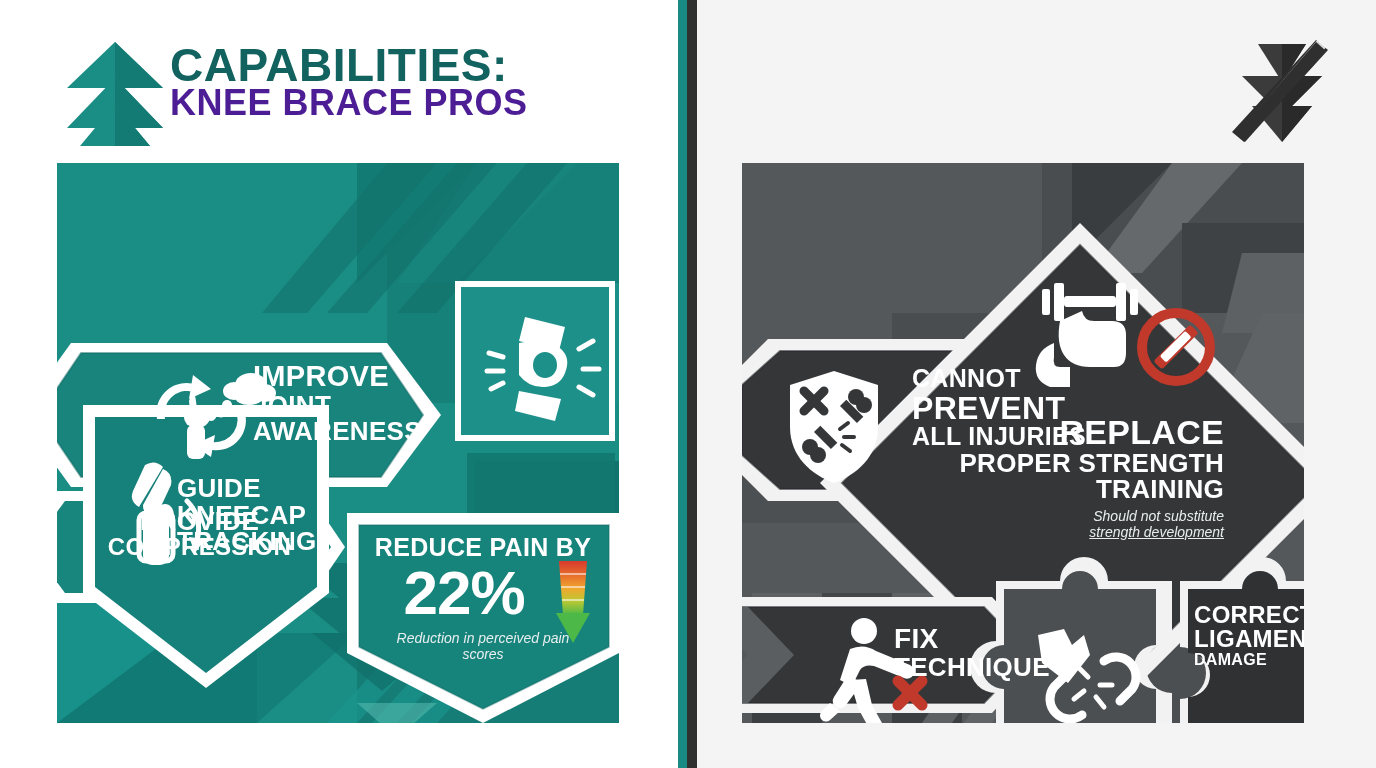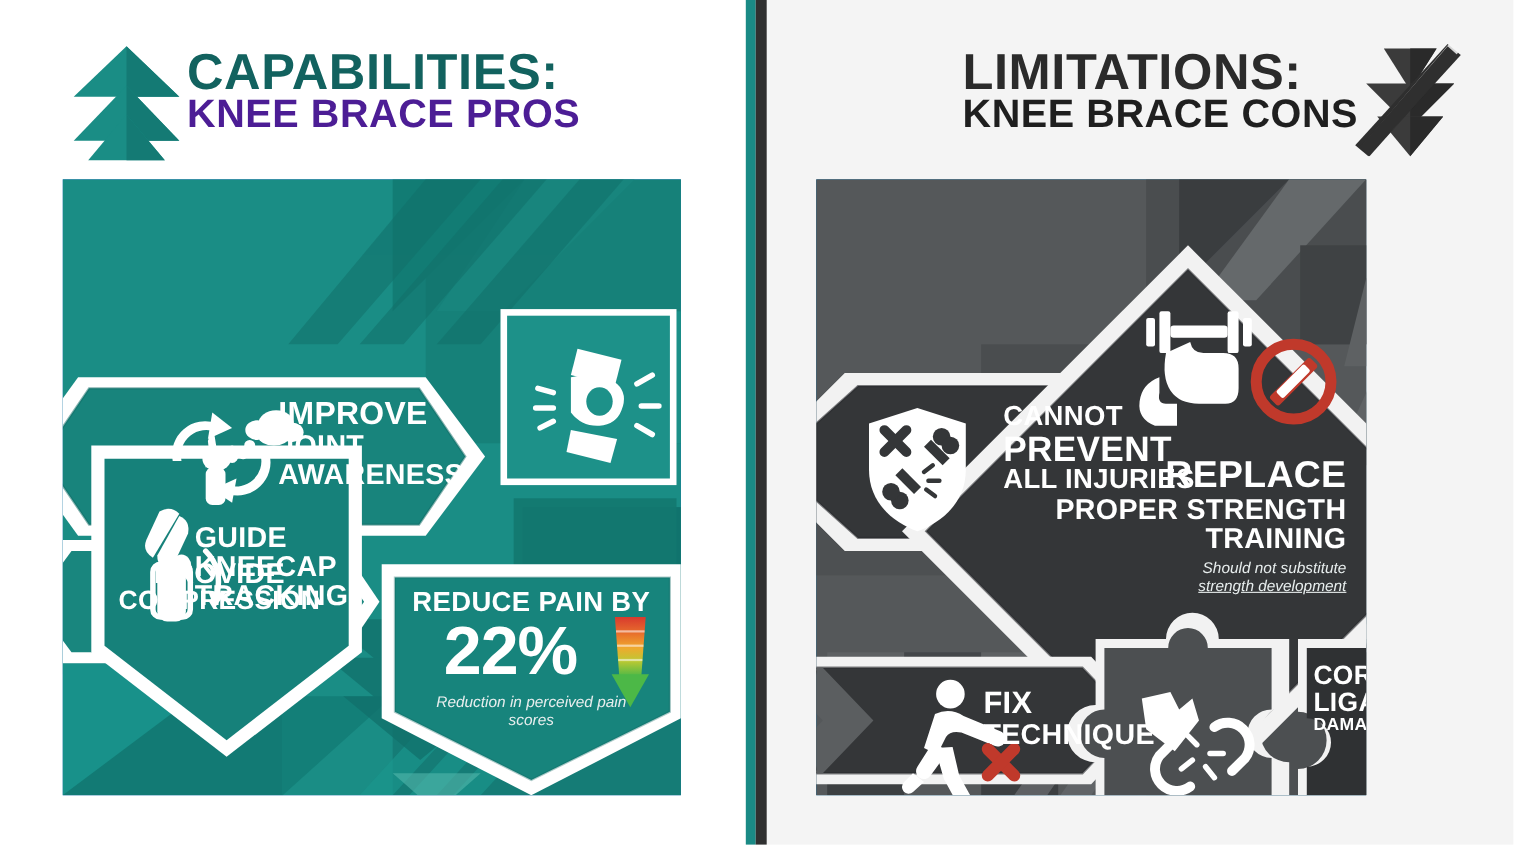--- a/index.html
+++ b/index.html
@@ -42,21 +42,21 @@
 
   #header-right { left: 875px; top: 44px; }
   #header-right .hdr-l1 { color: #2b2b2b; }
   #header-right .hdr-l2 { color: #1f1f1f; }
 
   .hdr-icon { position: absolute; }
 
   
   .panel { position: absolute; overflow: hidden; }
   #panel-left  { left: 57px;  top: 163px; width: 562px; height: 560px; background: #0369a1; }
-  #panel-right { left: 742px; top: 163px; width: 500px; height: 560px; background: #0c4a6e; }
+  #panel-right { left: 742px; top: 163px; width: 562px; height: 560px; background: #7f1d1d; }
 
   .panel svg.bg { position: absolute; left: 0; top: 0; }
 
   
   .btext { position: absolute; color: #ffffff; }
   .btext .t1 { font-weight: 700; line-height: 1.02; letter-spacing: 0.3px; }
   .btext .sub {
     font-style: italic; font-weight: 400; line-height: 1.15;
     color: #e8eeee; margin-top: 5px;
   }
@@ -81,24 +81,20 @@
       <polygon points="53,68 88,110 18,110" fill="#1a8d85"></polygon>
       <polygon points="53,68 88,110 53,110" fill="#147a74"></polygon>
     </svg>
   </div>
 
   <div class="hdr" id="header-left">
     <div class="hdr-title hdr-l1">CAPABILITIES:</div>
     <div class="hdr-title hdr-l2">KNEE BRACE PROS</div>
   </div>
 
-  <div class="hdr" id="header-right">
-    <div class="hdr-title hdr-l1">LIMITATIONS:</div>
-    <div class="hdr-title hdr-l2">KNEE BRACE CONS</div>
-  </div>
 
   <div class="hdr-icon" style="left:1228px;top:36px;">
     <svg width="104" height="110" viewBox="0 0 104 110">
       <polygon points="30,8 78,8 54,46" fill="#3b3b3b"></polygon>
       <polygon points="54,8 78,8 54,46" fill="#2a2a2a"></polygon>
       <polygon points="14,40 94,40 54,80" fill="#3b3b3b"></polygon>
       <polygon points="54,40 94,40 54,80" fill="#2a2a2a"></polygon>
       <polygon points="24,70 84,70 54,106" fill="#3b3b3b"></polygon>
       <polygon points="54,70 84,70 54,106" fill="#2a2a2a"></polygon>
       <polygon points="88,4 100,14 16,106 4,96" fill="#2f2f2f"></polygon>

